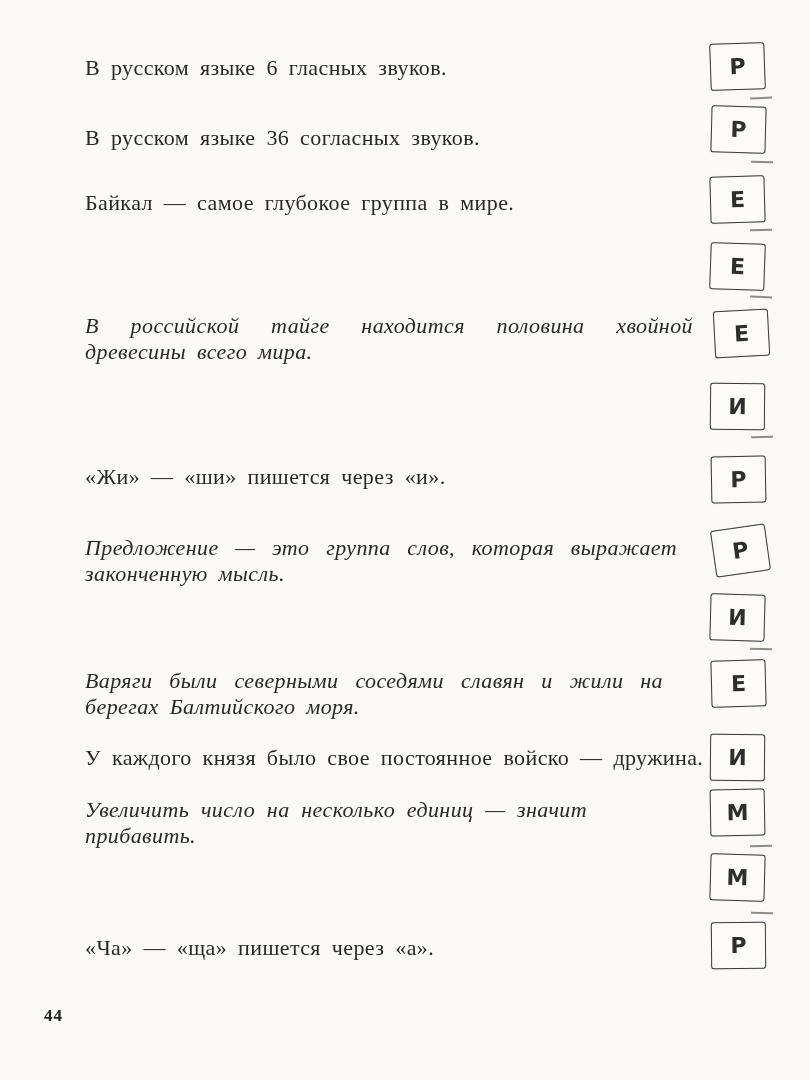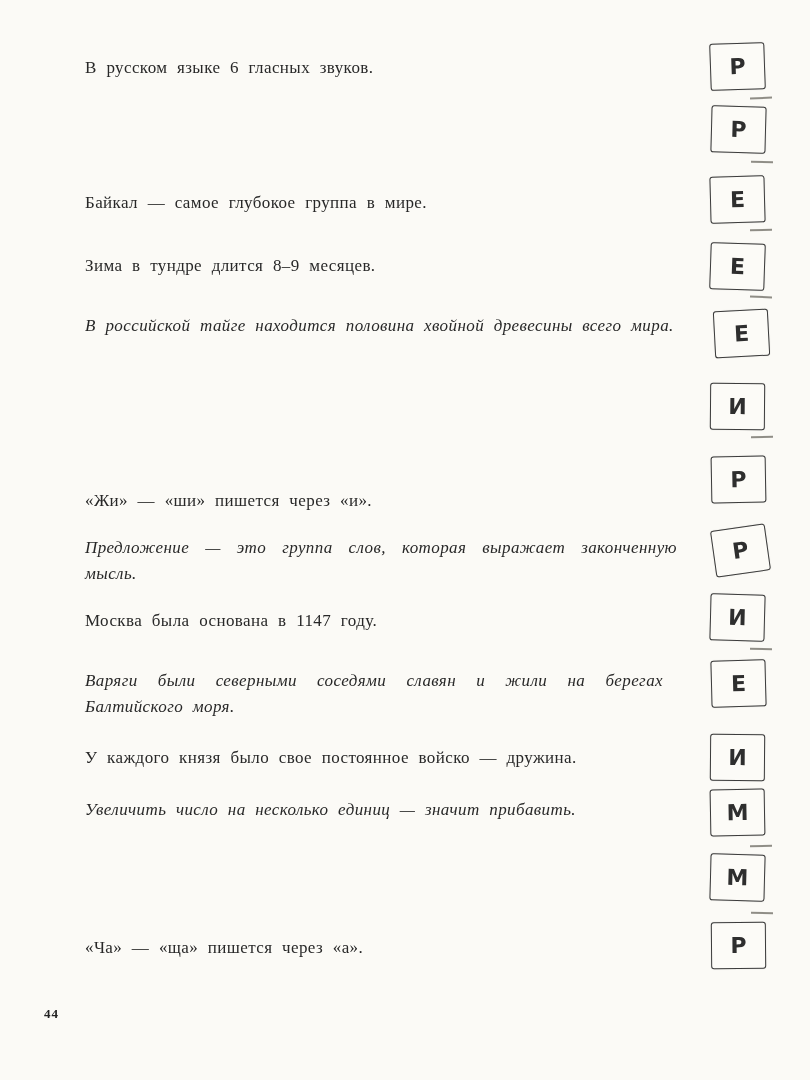--- a/index.html
+++ b/index.html
@@ -8,21 +8,21 @@
     background:#fbfaf6;
     font-family:"Liberation Serif", serif;
     position:relative;
     overflow:hidden;
     color:#282828;
   }
   .page { position:absolute; inset:0; }
   .fact {
     position:absolute;
     left:85px;
-    font-size:17px;
+    font-size:22px;
     line-height:26px;
     letter-spacing:0.4px;
     word-spacing:5px;
     white-space:nowrap;
     color:#282828;
   }
   .fact.wrap {
     white-space:normal;
     text-align:justify;
     font-style:italic;
@@ -47,37 +47,36 @@
     position:absolute;
     width:22px;
     height:2px;
     background:#8f8d86;
   }
   .pagenum {
     position:absolute;
     left:44px;
     top:1006px;
     font-weight:bold;
-    font-size:13px;
+    font-size:17px;
     letter-spacing:1px;
     color:#222;
   }
 </style>
 </head>
 <body>
 
 <div class="page">
 
   <p class="fact" style="top:55px">В русском языке 6 гласных звуков.</p>
+  <p class="fact" style="top:125px">В русском языке 36 согласных звуков.</p>
   <p class="fact" style="top:190px">Байкал — самое глубокое группа в мире.</p>
-  <p class="fact" style="top:253px">Зима в тундре длится 8–9 месяцев.</p>
   <p class="fact wrap" style="top:313px; width:608px">В российской тайге находится половина хвойной древесины всего мира.</p>
-  <p class="fact" style="top:488px">«Жи» — «ши» пишется через «и».</p>
+  <p class="fact" style="top:464px">«Жи» — «ши» пишется через «и».</p>
   <p class="fact wrap" style="top:535px; width:592px">Предложение — это группа слов, которая выражает законченную мысль.</p>
-  <p class="fact" style="top:608px">Москва была основана в 1147 году.</p>
   <p class="fact wrap" style="top:668px; width:578px">Варяги были северными соседями славян и жили на берегах Балтийского моря.</p>
   <p class="fact" style="top:745px">У каждого князя было свое постоянное войско — дружина.</p>
   <p class="fact wrap" style="top:797px; width:502px">Увеличить число на несколько единиц — значит прибавить.</p>
   <p class="fact" style="top:935px">«Ча» — «ща» пишется через «а».</p>
 
   <div class="card" style="top:43px;  left:710px; transform:rotate(-2deg)">Р</div>
   <div class="card" style="top:106px; left:711px; transform:rotate(1.5deg)">Р</div>
   <div class="card" style="top:176px; left:710px; transform:rotate(-1.5deg)">Е</div>
   <div class="card" style="top:243px; left:710px; transform:rotate(2deg)">Е</div>
   <div class="card" style="top:310px; left:714px; transform:rotate(-3deg)">Е</div>

